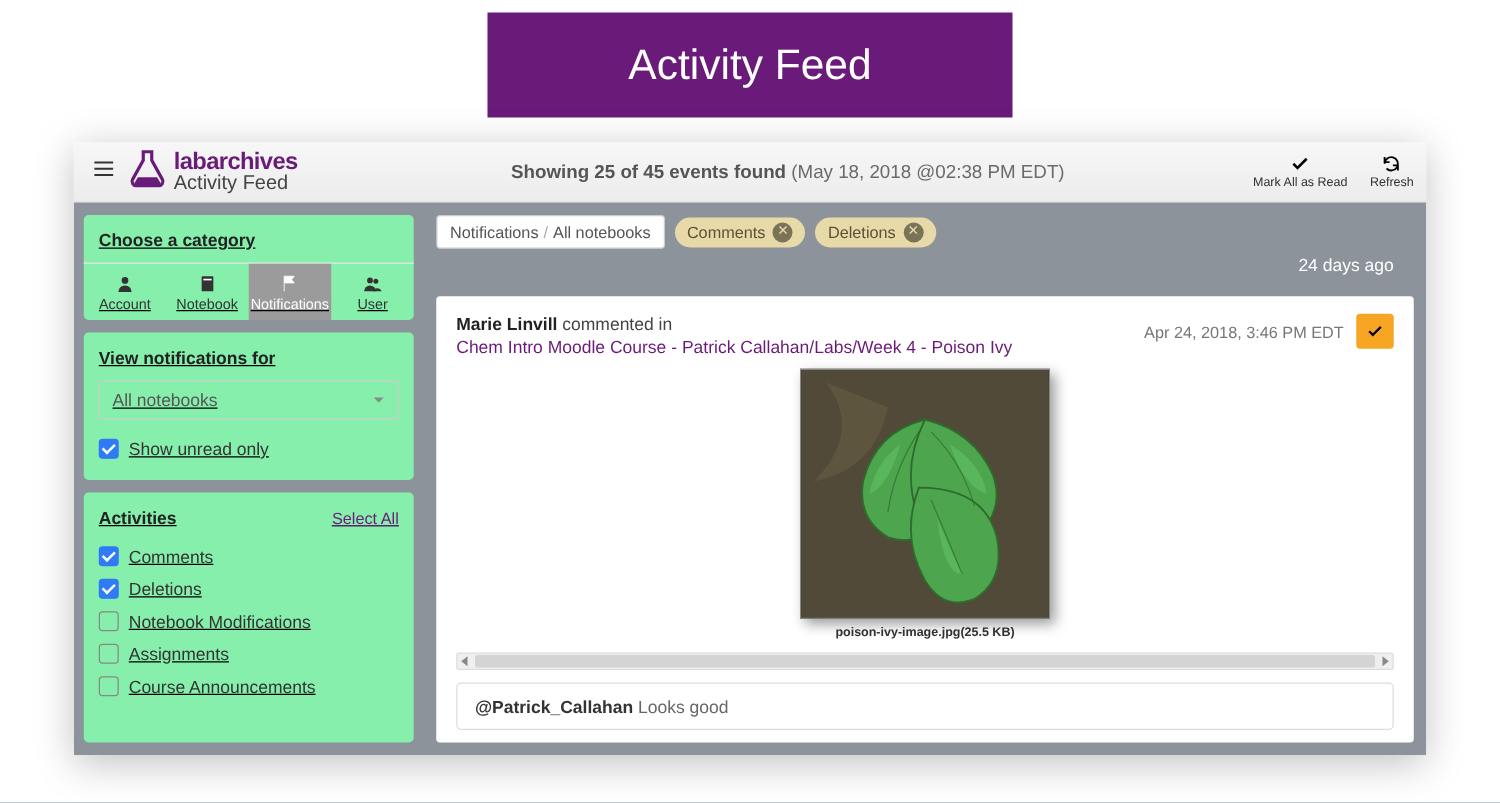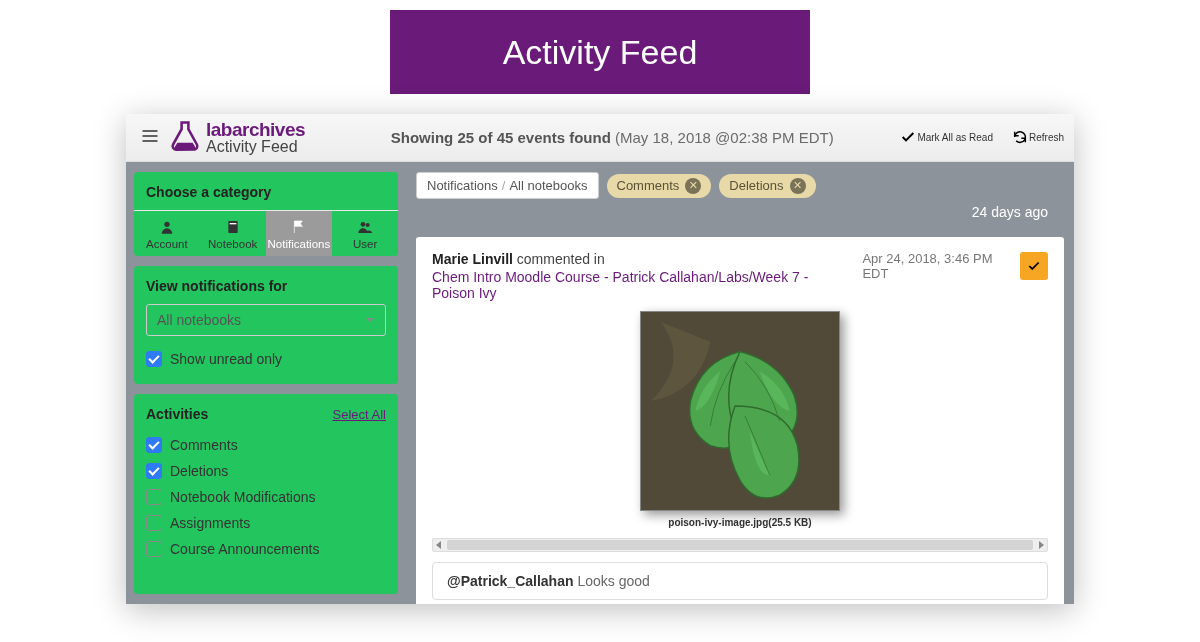--- a/index.html
+++ b/index.html
@@ -1,39 +1,39 @@
 <!DOCTYPE html>
 <html><head>
 <meta charset="utf-8">
 <style>
   * { box-sizing: border-box; margin: 0; padding: 0; }
   body { font-family: Arial, Helvetica, sans-serif; background: #fff; width: 1200px; height: 642px; }
   
   .banner { background: #6a1b7a; color: #fff; width: 420px; height: 84px; margin: 10px auto 20px; display: flex; align-items: center; justify-content: center; font-size: 34px; font-weight: 300; }
   
-  .app-frame { width: 948px; margin: 0 auto; box-shadow: 0 6px 30px rgba(0,0,0,0.25); background: #fff; height: 490px; overflow: hidden; }
+  .app-frame { width: 1082px; margin: 0 auto; box-shadow: 0 6px 30px rgba(0,0,0,0.25); background: #fff; height: 490px; overflow: hidden; }
   
   .topbar { background: linear-gradient(#f7f7f7,#ececec); border-bottom: 1px solid #ddd; height: 48px; display: flex; align-items: center; padding: 0 10px; }
   .menu-icon { cursor: pointer; padding: 4px; margin-right: 4px; }
   .menu-icon svg { width: 20px; height: 20px; }
   .logo-wrap { display: flex; align-items: center; gap: 4px; margin-right: 20px; }
   .logo-mark { }
   .logo-text { display: flex; flex-direction: column; line-height: 1; }
   .logo-brand { color: #6a1b7a; font-weight: bold; font-size: 19px; letter-spacing: -0.5px; }
   .logo-sub { color: #444; font-size: 16px; }
   .top-status { flex: 1; text-align: center; color: #6b6b6b; font-size: 15px; }
   .top-status .bold { font-weight: bold; color: #555; }
   .top-actions { display: flex; gap: 18px; align-items: flex-start; }
-  .top-action { display: flex; align-items: center; font-size: 10px; color: #333; cursor: pointer; }
+  .top-action { display: flex; flex-direction: column; align-items: center; font-size: 10px; color: #333; cursor: pointer; }
   .top-action svg { width: 18px; height: 16px; margin-bottom: 2px; }
   
   .main { display: flex; height: calc(100% - 48px); background: #8c939a; }
   
   .sidebar { width: 280px; padding: 10px 8px; display: flex; flex-direction: column; gap: 10px; }
-  .panel { background: #22c55e; border-radius: 4px; padding: 12px 12px; font-size: 14px; }
+  .panel { background: #86efac; border-radius: 4px; padding: 12px 12px; font-size: 14px; text-decoration: underline; }
   .panel-title { font-weight: bold; color: #222; margin-bottom: 10px; display: flex; justify-content: space-between; align-items: center; }
   .select-all { color: #6a1b7a; text-decoration: underline; font-weight: normal; font-size: 13px; cursor: pointer; margin-left: 40px; }
   .cat-tabs { display: flex; margin: 0 -12px -12px; border-top: 1px solid #e8e8e8; }
   .cat-tab { flex: 1; text-align: center; padding: 8px 2px 6px; font-size: 11.5px; color: #333; cursor: pointer; display: flex; flex-direction: column; align-items: center; gap: 3px; }
   .cat-tab.active { background: #9b9b9b; color: #fff; }
   .cat-tab svg { width: 18px; height: 16px; }
   
   .select-box { border: 1px solid #ccc; border-radius: 3px; padding: 7px 10px; color: #555; display: flex; justify-content: space-between; align-items: center; cursor: pointer; margin-bottom: 10px; }
   .select-box svg { width: 10px; height: 10px; fill: #888; }
   .check-row { display: flex; align-items: center; gap: 8px; padding: 5px 0; font-size: 14px; color: #333; cursor: pointer; }
@@ -221,21 +221,21 @@
 
       <div class="time-ago">24 days ago</div>
 
       <div class="card">
         <div class="card-head">
           <div>
             <div class="card-user">
               <span class="uname">Marie Linvill</span>
               <span class="uaction"> </span><span class="uaction">commented in</span>
             </div>
-            <div class="card-link">Chem Intro Moodle Course - Patrick Callahan/Labs/Week 7 - Poison Ivy</div>
+            <div class="card-link">Chem Intro Moodle Course - Patrick Callahan/Labs/Week 4 - Poison Ivy</div>
           </div>
           <div style="display:flex;align-items:center;">
             <div class="card-date">Apr 24, 2018, 3:46 PM EDT</div>
             <div class="mark-btn">
               <svg viewBox="0 0 24 24">
                   <path d="M4 12 l5 5 l11 -11" stroke="#000" stroke-width="3" fill="none"></path>
                 </svg>
             </div>
           </div>
         </div>

